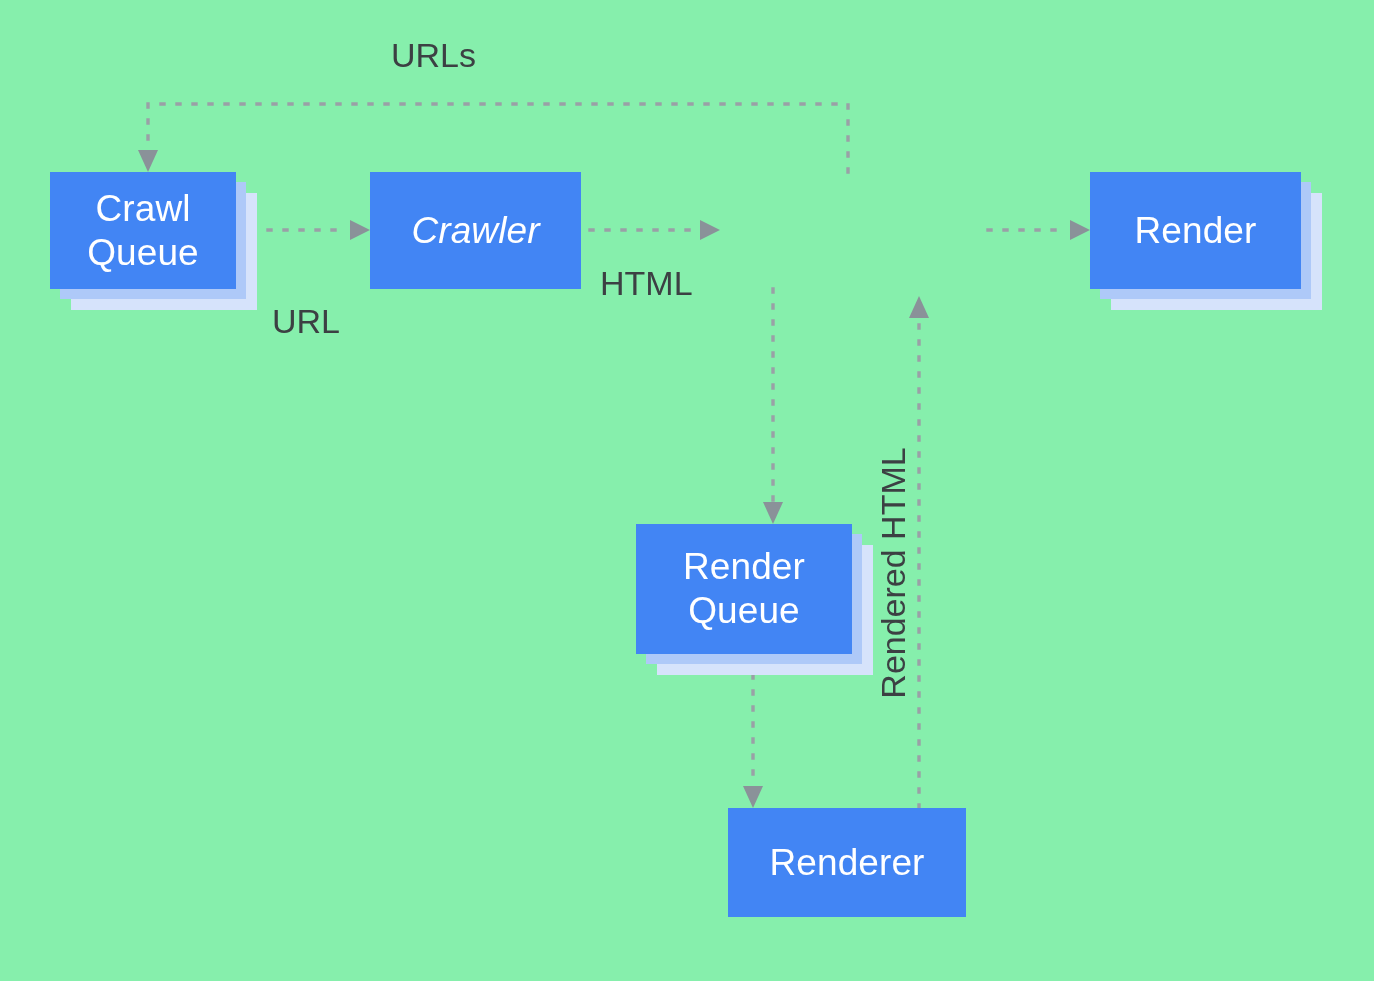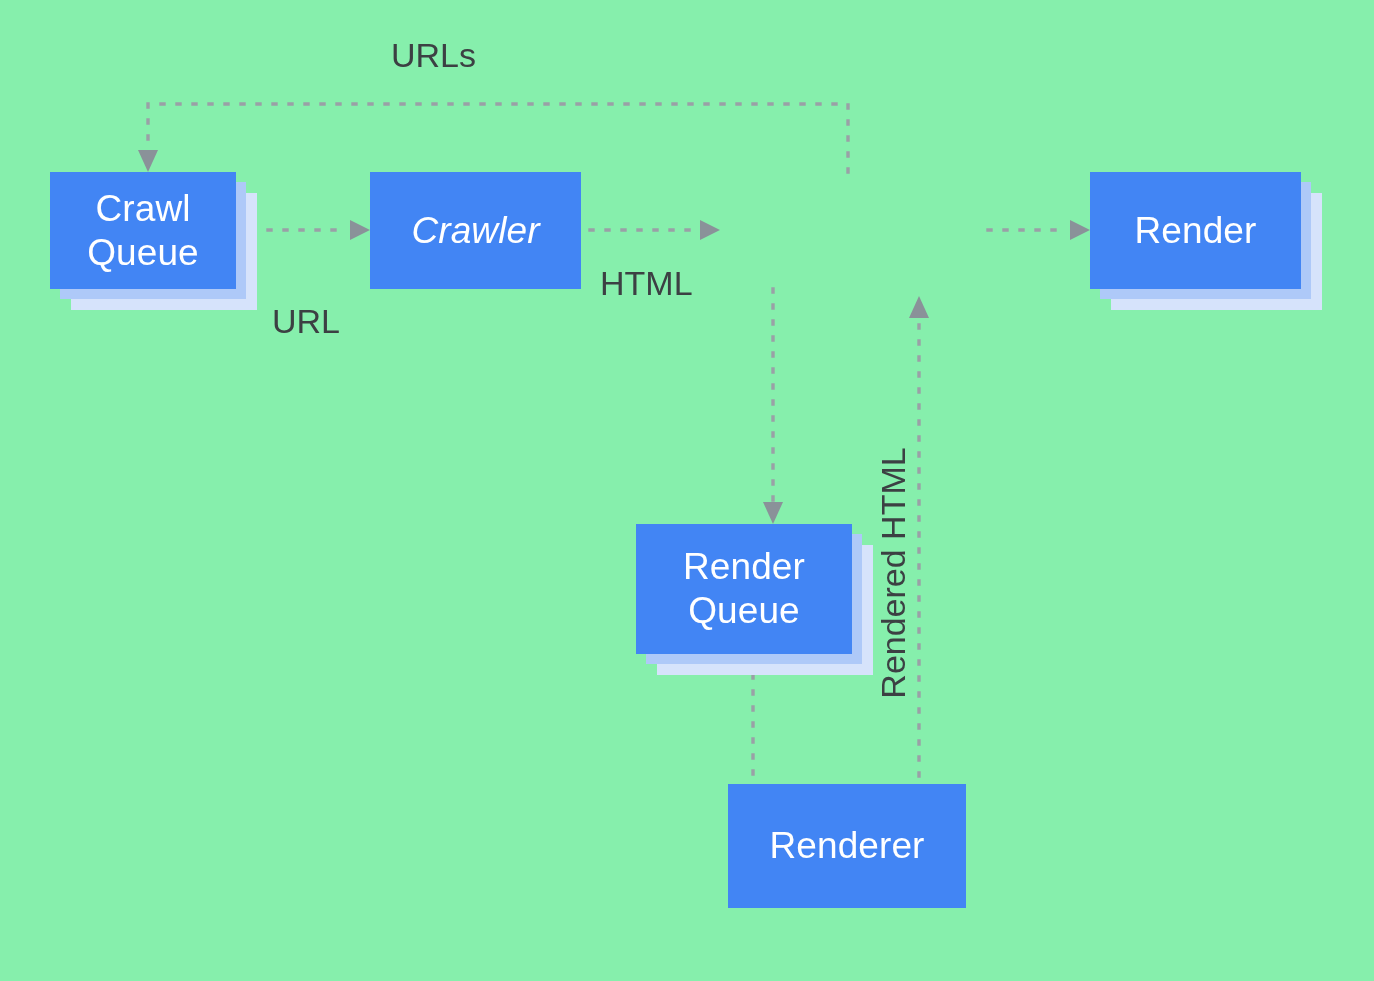--- a/index.html
+++ b/index.html
@@ -72,21 +72,21 @@
     background: #d6e3fb;
     z-index: 1;
   }
 
   
   #node-crawl-queue  { left: 50px;   top: 172px; width: 186px; height: 117px; }
   #node-crawler      { left: 370px;  top: 172px; width: 211px; height: 117px; font-style: italic; }
   #node-processing   { left: 720px;  top: 172px; width: 258px; height: 117px; }
   #node-index        { left: 1090px; top: 172px; width: 211px; height: 117px; }
   #node-render-queue { left: 636px;  top: 524px; width: 216px; height: 130px; }
-  #node-renderer     { left: 728px;  top: 784px; width: 238px; height: 124px; padding-left: 38px; }
+  #node-renderer     { left: 728px;  top: 808px; width: 238px; height: 109px; padding-left: 38px; }
 
   
   .edge-label {
     position: absolute;
     color: #3c4043;
     font-size: 34px;
     line-height: 1;
     white-space: nowrap;
     z-index: 5;
   }

